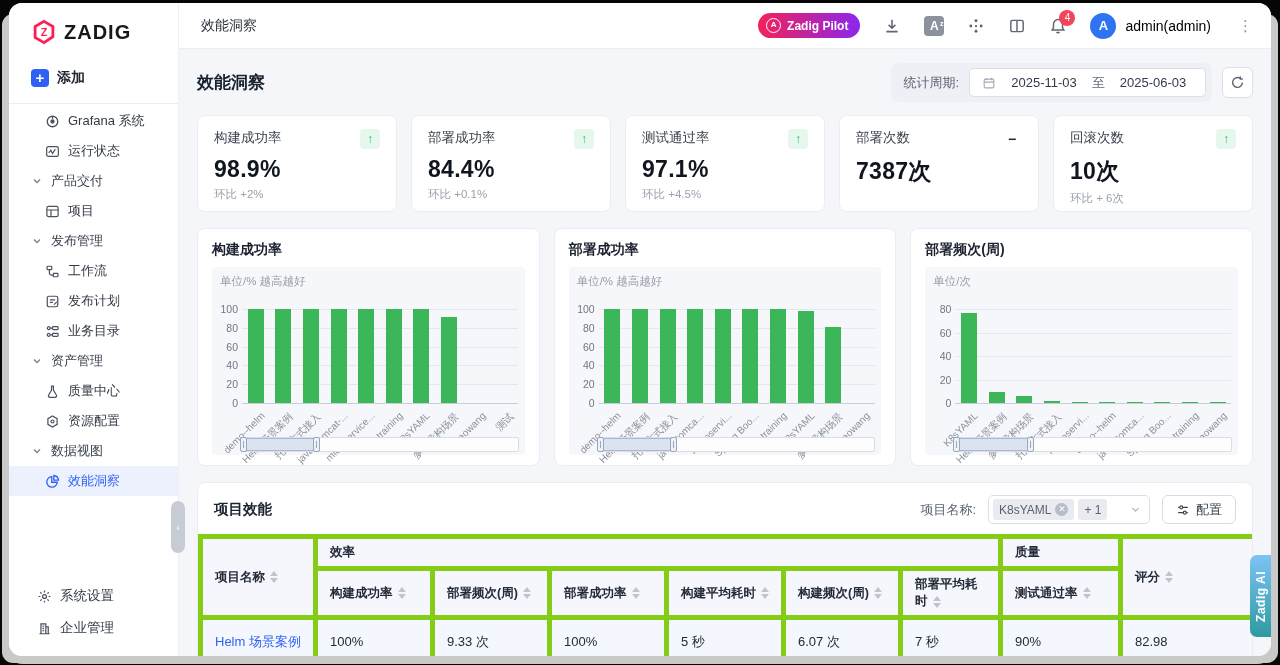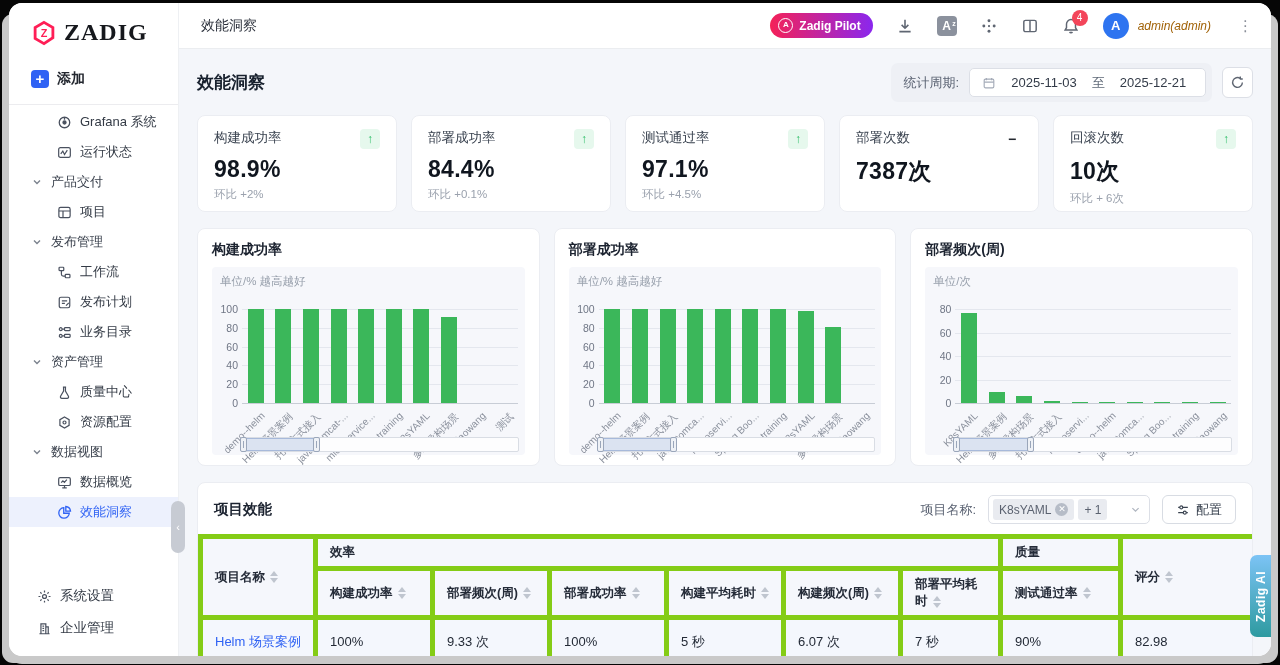--- a/index.html
+++ b/index.html
@@ -7,32 +7,32 @@
     font-family:"Liberation Sans","DejaVu Sans",sans-serif; }
   .window { position:absolute; left:9px; top:3px; right:9px; bottom:9px; background:#fff;
     border-radius:13px; overflow:hidden;
     box-shadow:0 9px 0 -1px #c9c9c9, 9px 9px 0 -2px #c9c9c9, -9px 9px 0 -2px #c9c9c9; }
 
   
   .sidebar { position:absolute; left:0; top:0; bottom:0; width:170px; background:#fff;
     border-right:1px solid #eef0f3; z-index:5; }
   .logo { display:flex; align-items:center; gap:7px; padding:16px 0 0 22px; }
   .logo-hex { width:26px; height:26px; position:relative; }
-  .logo-text { font-size:24px; font-weight:800; color:#16181d; letter-spacing:1px;font-family:Liberation Serif, serif; }
+  .logo-text { font-size:20px; font-weight:800; color:#16181d; letter-spacing:1px; }
   .add-row { display:flex; align-items:center; gap:8px; padding:0 0 0 22px; margin-top:20px;
     height:26px; cursor:pointer; }
   .plus-sq { width:18px; height:18px; background:#2f62f4; border-radius:4px; color:#fff;
     font-size:15px; line-height:17px; text-align:center; font-weight:700; }
   .add-label { font-size:14px; color:#23272f; font-weight:600; }
   .side-divider { height:1px; background:#ececef; margin-top:12px; }
   .menu { margin-top:2px; }
   .mi { height:30px; display:flex; align-items:center; gap:8px; font-size:13px; color:#333a45;
     cursor:pointer; position:relative; }
   .mi.group { padding-left:22px; color:#3a414d; }
-  .mi.child { padding-left:48px; }
+  .mi.child { padding-left:36px; }
   .mi .mi-ic { width:15px; height:15px; display:inline-flex; color:#4a515f; }
   .mi.group .mi-ic { width:12px; height:12px; color:#7a818d; }
   .mi.active { background:#edf1fd; color:#2f62f4; }
   .mi.active .mi-ic { color:#2f62f4; }
   .menu-bottom { position:absolute; bottom:12px; left:0; right:0; }
   .menu-bottom .mi { padding-left:28px; height:32px; font-size:13.5px; }
   .collapse-handle { position:absolute; right:-7px; top:498px; width:14px; height:52px;
     background:#c7cbd3; border-radius:7px; color:#fff; font-size:11px; display:flex;
     align-items:center; justify-content:center; cursor:pointer; z-index:9; }
 
@@ -49,21 +49,21 @@
   .tb-ic { width:18px; height:18px; color:#5f6672; cursor:pointer; display:inline-flex; }
   .translate-box { width:20px; height:20px; background:#8b919d; border-radius:4px; color:#fff;
     font-size:12px; font-weight:700; text-align:center; line-height:20px; position:relative; cursor:pointer; }
   .translate-box i { position:absolute; top:-2px; right:1px; font-size:7px; font-style:normal; }
   .bell-wrap { position:relative; }
   .bell-badge { position:absolute; top:-7px; left:10px; min-width:16px; height:16px; background:#f3455a;
     border-radius:8px; color:#fff; font-size:10px; line-height:16px; text-align:center; padding:0 4px; }
   .user-wrap { display:flex; align-items:center; gap:9px; cursor:pointer; }
   .avatar { width:26px; height:26px; border-radius:50%; background:#2e74f0; color:#fff;
     font-size:13px; font-weight:700; text-align:center; line-height:26px; }
-  .user-name { font-size:12px; color:#a16207;font-style:italic; }
+  .user-name { font-size:14px; color:#000000; }
   .more-dots { font-size:15px; color:#8a8f99; cursor:pointer; padding:0 4px; }
 
   
   .content { position:absolute; left:170px; right:0; top:46px; bottom:0; background:#f4f6fa;
     padding:14px 18px; overflow:hidden; }
   .page-head { display:flex; align-items:center; }
   .page-title { font-size:17px; font-weight:700; color:#18212e; }
   .period-wrap { margin-left:auto; display:flex; align-items:center; gap:10px; }
   .period-box { display:flex; align-items:center; gap:10px; background:#eef0f5; border-radius:7px;
     padding:5px 6px 5px 12px; }
@@ -268,29 +268,20 @@
           </span>
           <span class="mi-label">资源配置</span>
         </div>
         <div class="mi group">
           <span class="mi-ic">
             <svg width="12" height="12" viewBox="0 0 16 16" fill="none" stroke="currentColor" stroke-width="1.8">
               <path d="M4 6l4 4 4-4"></path>
             </svg>
           </span>
           <span class="mi-label">数据视图</span>
-        </div>
-        <div class="mi child">
-          <span class="mi-ic">
-            <svg width="15" height="15" viewBox="0 0 16 16" fill="none" stroke="currentColor" stroke-width="1.3">
-              <rect x="1.8" y="2.8" width="12.4" height="8.4" rx="1.4"></rect>
-              <path d="M5.6 13.8h4.8M8 11.2v2.6M4.5 8.2l1.8-2 1.6 1.6 2.6-2.8"></path>
-            </svg>
-          </span>
-          <span class="mi-label">数据概览</span>
         </div>
         <div class="mi child active">
           <span class="mi-ic">
             <svg width="15" height="15" viewBox="0 0 16 16" fill="none" stroke="currentColor" stroke-width="1.4">
               <path d="M7.2 2.9a5.6 5.6 0 1 0 5.9 5.9H7.2z"></path>
               <path d="M9.4 1.6a5.6 5.6 0 0 1 5 5H9.4z"></path>
             </svg>
           </span>
           <span class="mi-label">效能洞察</span>
         </div>
@@ -368,21 +359,21 @@
           <span class="period-label">统计周期:</span>
           <div class="date-input">
             <span style="color:#a4abb8;">
               <svg width="14" height="14" viewBox="0 0 16 16" fill="none" stroke="currentColor" stroke-width="1.3">
                   <rect x="2.5" y="3.5" width="11" height="10" rx="1.5"></rect>
                   <path d="M5 2.2v2.6M11 2.2v2.6M2.5 7h11"></path>
                 </svg>
             </span>
             <span class="date-text">2025-11-03</span>
             <span class="date-sep">至</span>
-            <span class="date-text">2025-12-21</span>
+            <span class="date-text">2025-06-03</span>
           </div>
         </div>
         <span class="icon-btn">
           <svg width="15" height="15" viewBox="0 0 16 16" fill="none" stroke="currentColor" stroke-width="1.5">
               <path d="M13.2 8A5.2 5.2 0 1 1 11 3.7"></path>
               <path d="M11 1.6v2.6h2.6" stroke-linejoin="round"></path>
             </svg>
         </span>
       </div>
     </div>

